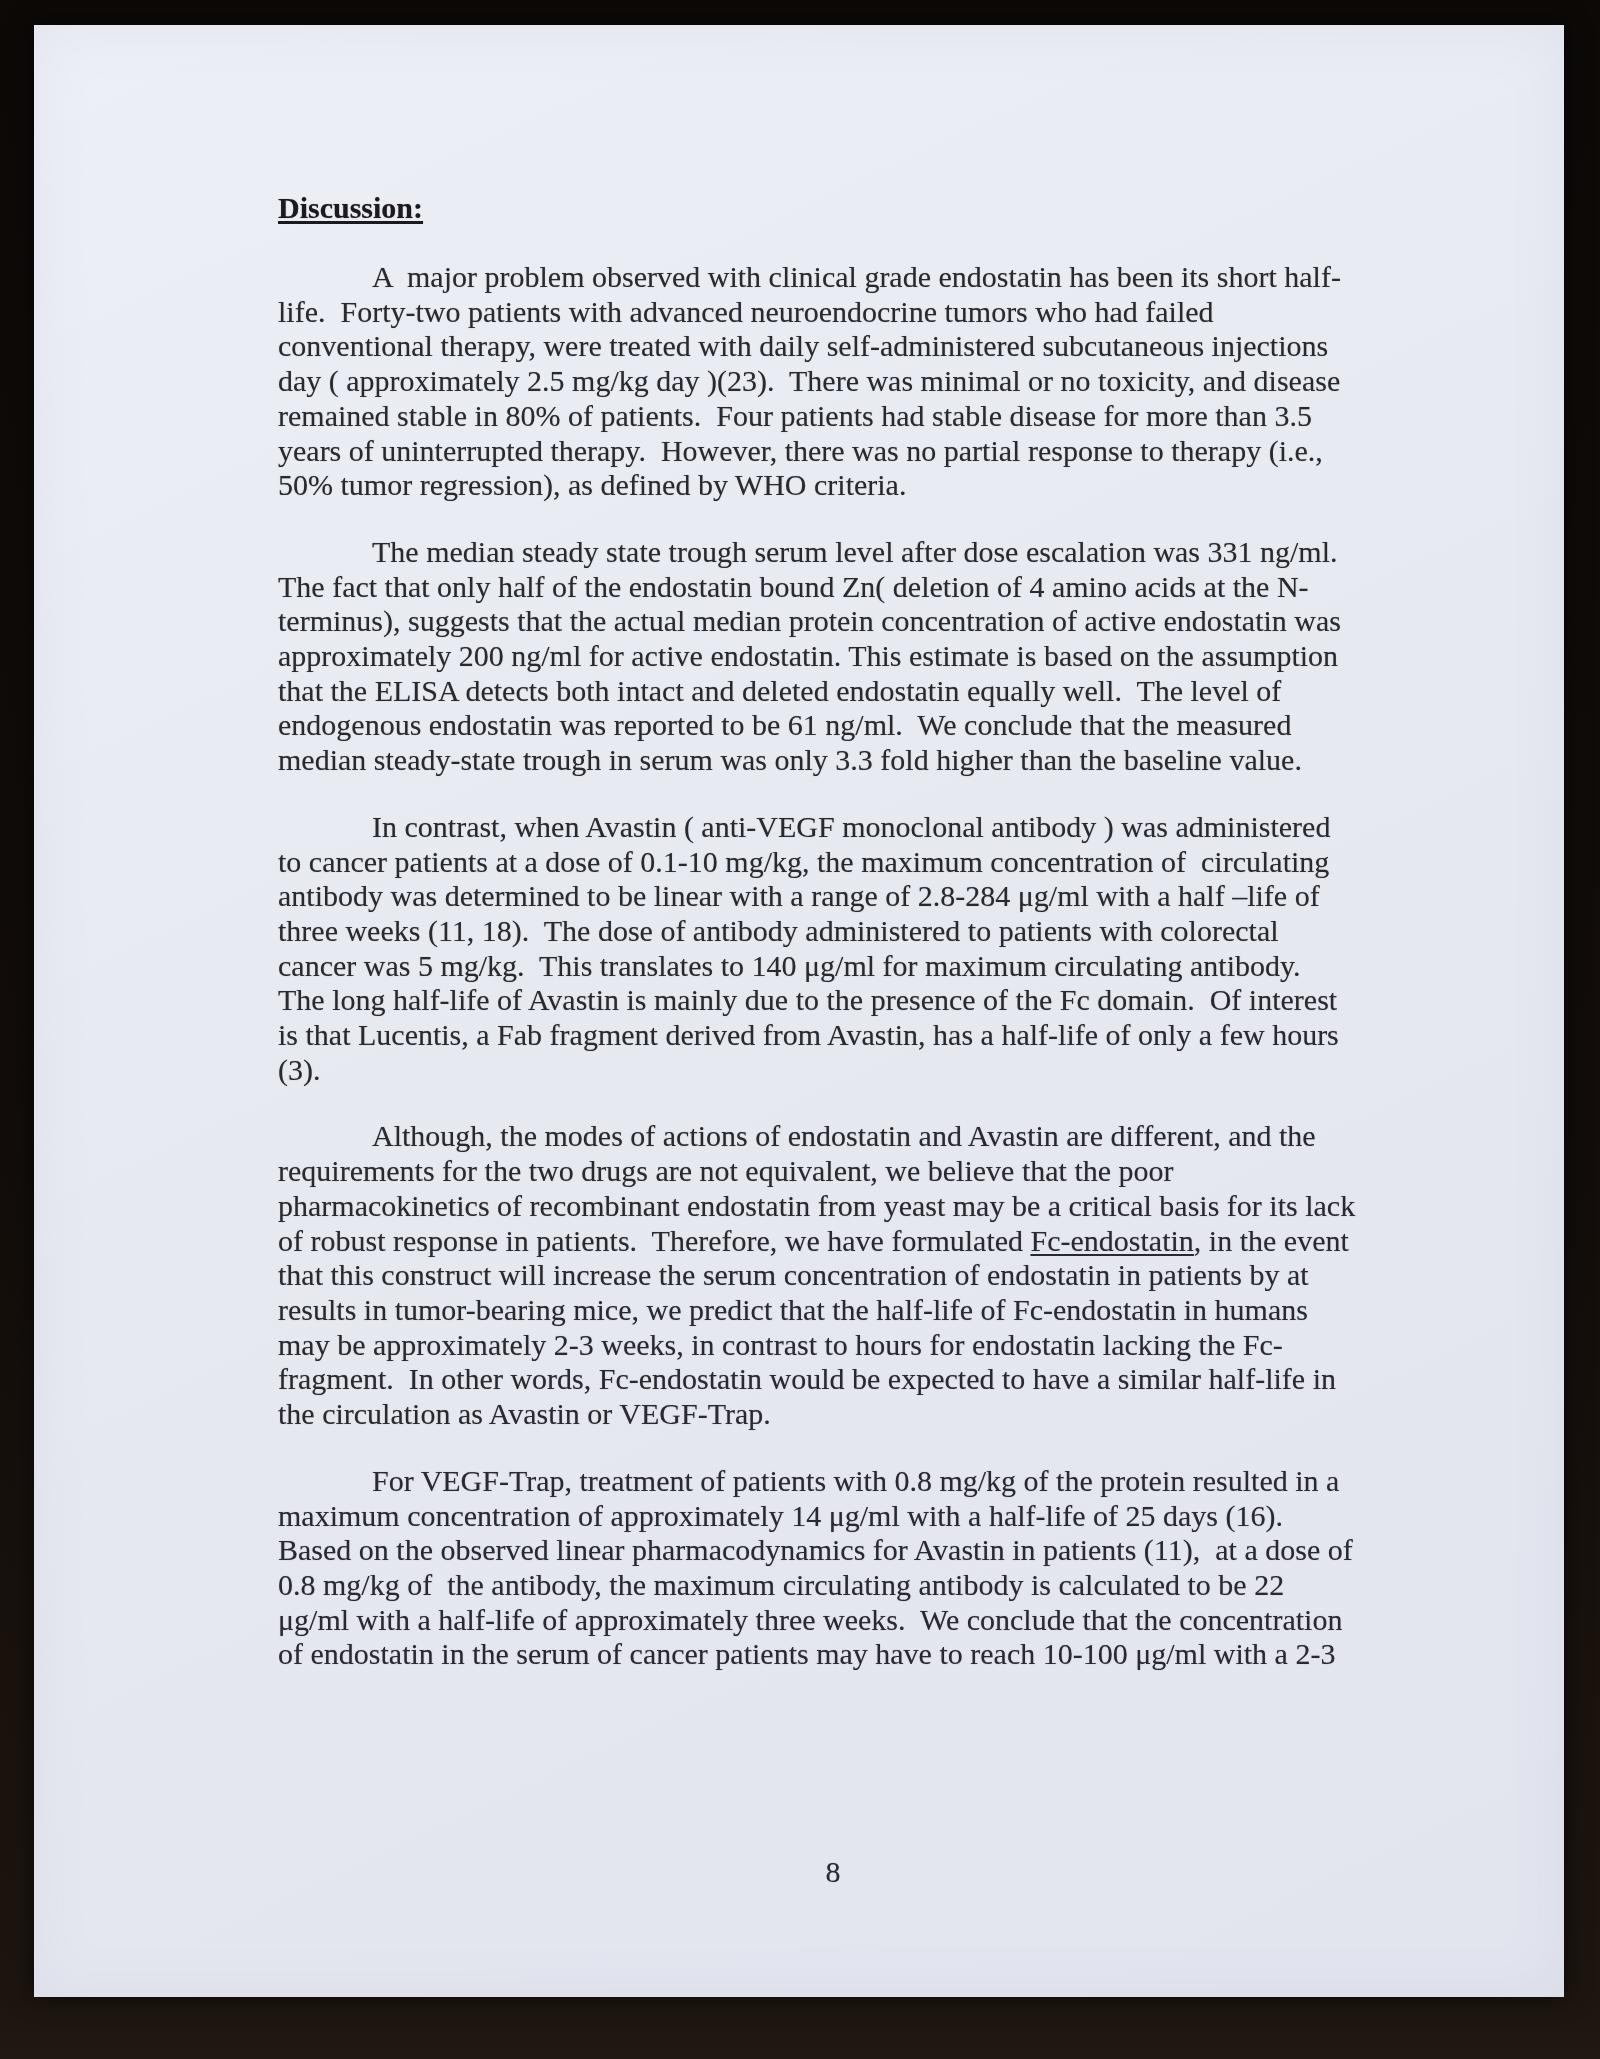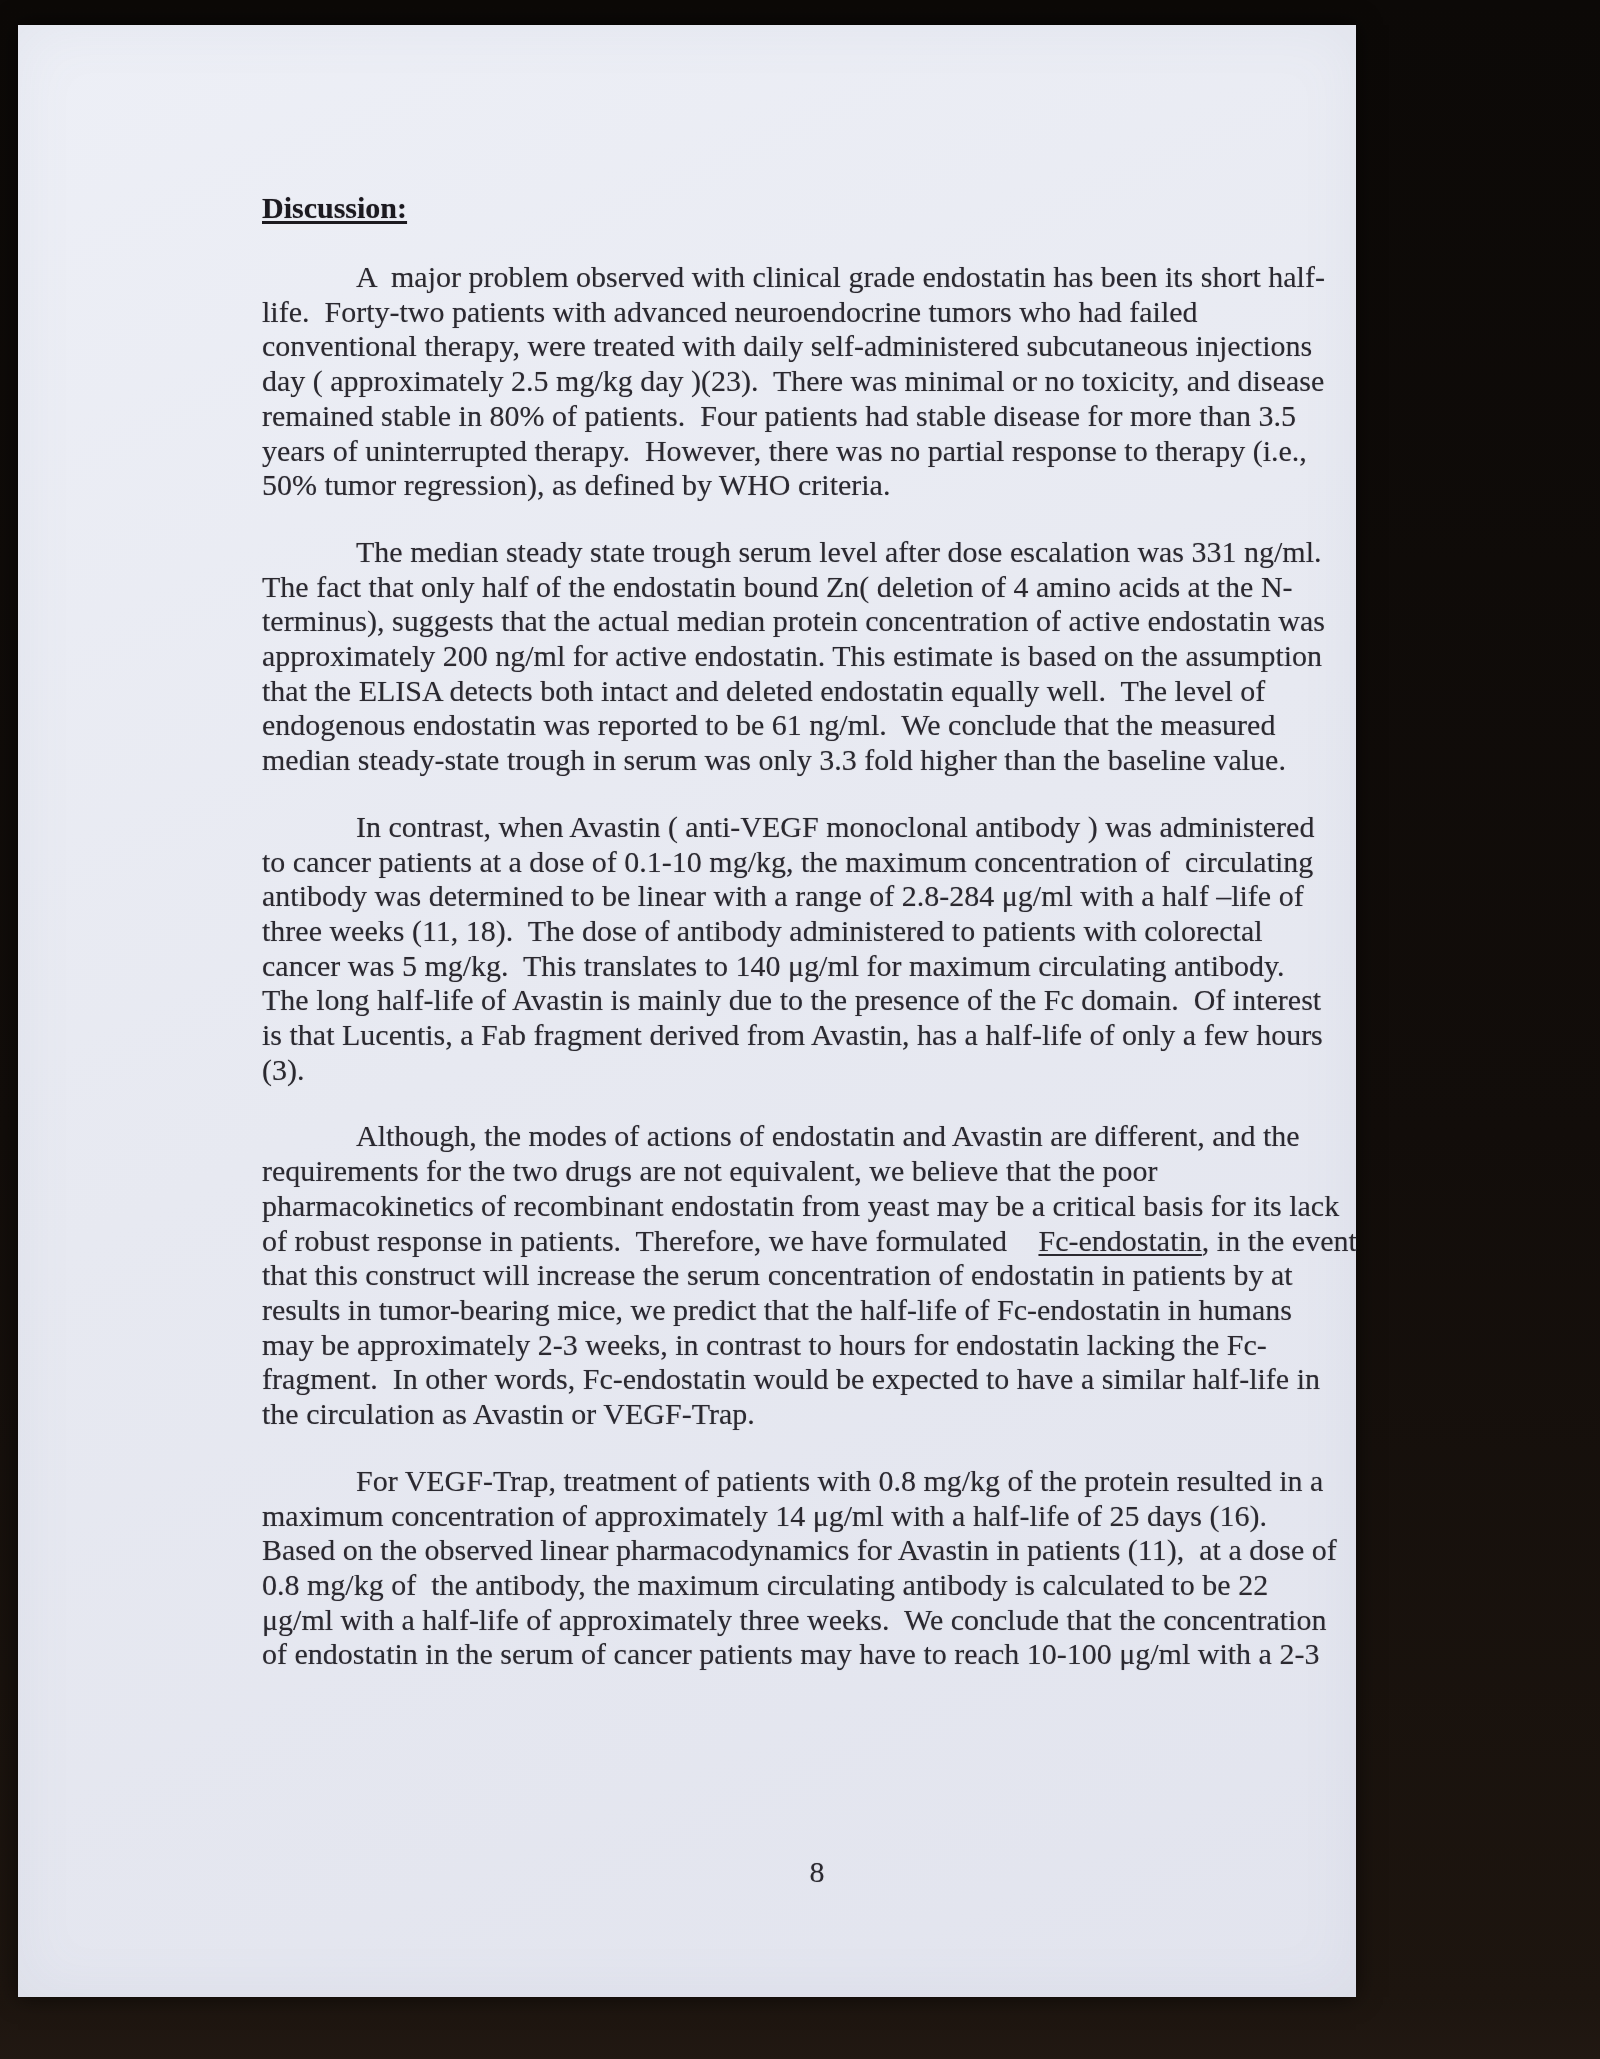--- a/index.html
+++ b/index.html
@@ -9,22 +9,22 @@
     background: #120d0a;
     font-family: "Liberation Serif", "DejaVu Serif", serif;
     overflow: hidden;
   }
   .scan-bg {
     position: absolute; inset: 0;
     background: linear-gradient(180deg, #0c0907 0%, #120d0a 55%, #1d150f 97%, #211812 100%);
   }
   .page {
     position: absolute;
-    left: 18px; top: 25px;
-    width: 1338px; height: 1972px;
+    left: 34px; top: 25px;
+    width: 1530px; height: 1972px;
     background: linear-gradient(155deg, #edeff6 0%, #e7e9f1 48%, #e2e4ee 100%);
     box-shadow: 0 0 22px rgba(0,0,0,0.6), inset 0 0 60px rgba(120,125,150,0.08);
   }
   .content {
     position: absolute;
     left: 244px; top: 165px;
     width: 1110px;
   }
   .heading {
     margin: 0 0 35px 0;
@@ -47,21 +47,20 @@
   .ind { text-indent: 94px; }
   .sup {
     font-size: 19px;
     position: relative;
     top: -11px;
   }
   .uterm {
     text-decoration: underline;
     text-decoration-thickness: 2px;
     text-underline-offset: 3px;
-    margin-left: 24px;
   }
   .footer {
     position: absolute;
     left: 244px; top: 1829px;
     width: 1110px;
     text-align: center;
     font-size: 30px; line-height: 35px;
     color: #2b2930;
     text-shadow: 0 0 1px rgba(43,41,48,0.38);
   }

